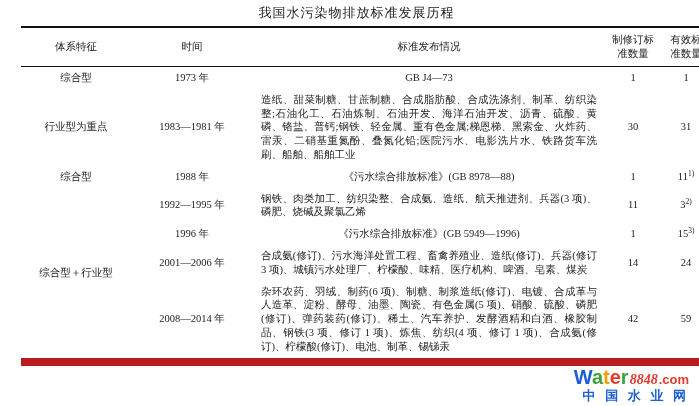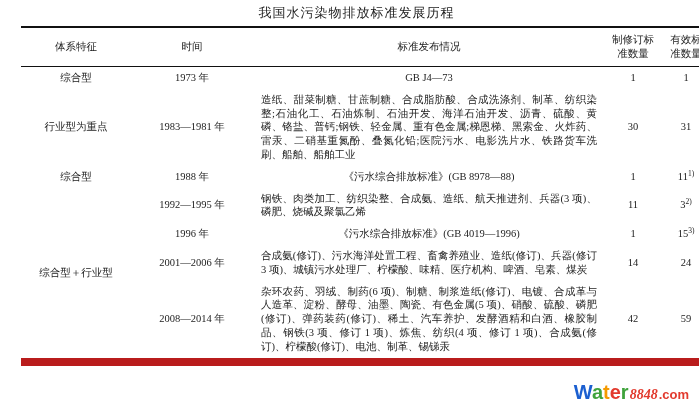--- a/index.html
+++ b/index.html
@@ -120,21 +120,21 @@
       </tr>
       <tr>
         <td class="cat" rowspan="4">综合型＋行业型</td>
         <td>1992—1995 年</td>
         <td class="status-long">钢铁、肉类加工、纺织染整、合成氨、造纸、航天推进剂、兵器(3 项)、磷肥、烧碱及聚氯乙烯</td>
         <td>11</td>
         <td><span>3</span><sup>2)</sup></td>
       </tr>
       <tr>
         <td>1996 年</td>
-        <td class="status-center">《污水综合排放标准》(GB 4019—1996)</td>
+        <td class="status-center">《污水综合排放标准》(GB 5949—1996)</td>
         <td>1</td>
         <td><span>15</span><sup>3)</sup></td>
       </tr>
       <tr>
         <td>2001—2006 年</td>
         <td class="status-long">合成氨(修订)、污水海洋处置工程、畜禽养殖业、造纸(修订)、兵器(修订 3 项)、城镇污水处理厂、柠檬酸、味精、医疗机构、啤酒、皂素、煤炭</td>
         <td>14</td>
         <td><span>24</span><sup></sup></td>
       </tr>
       <tr>
@@ -145,15 +145,16 @@
       </tr>
     </tbody>
   </table>
 
   <div class="watermark">
     <div class="wm-line1">
       <span class="wm-brand"><span class="wl0">W</span><span class="wl1">a</span><span class="wl2">t</span><span class="wl3">e</span><span class="wl4">r</span></span>
       <span class="wm-number">8848</span>
       <span class="wm-suffix">.com</span>
     </div>
+    <div class="wm-tagline">中 国 水 业 网</div>
   </div>
 
 </div>
 
 </body></html>

